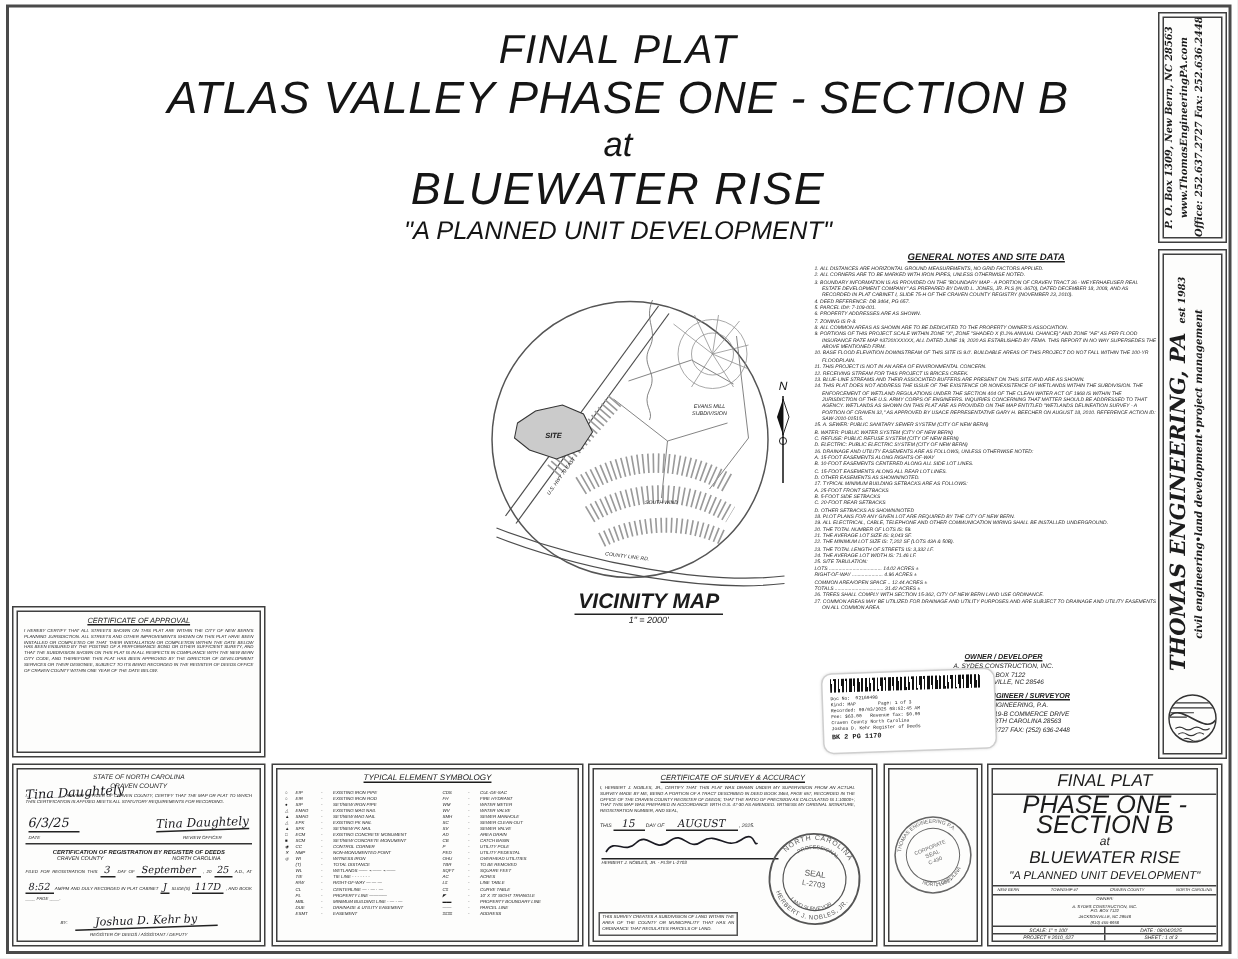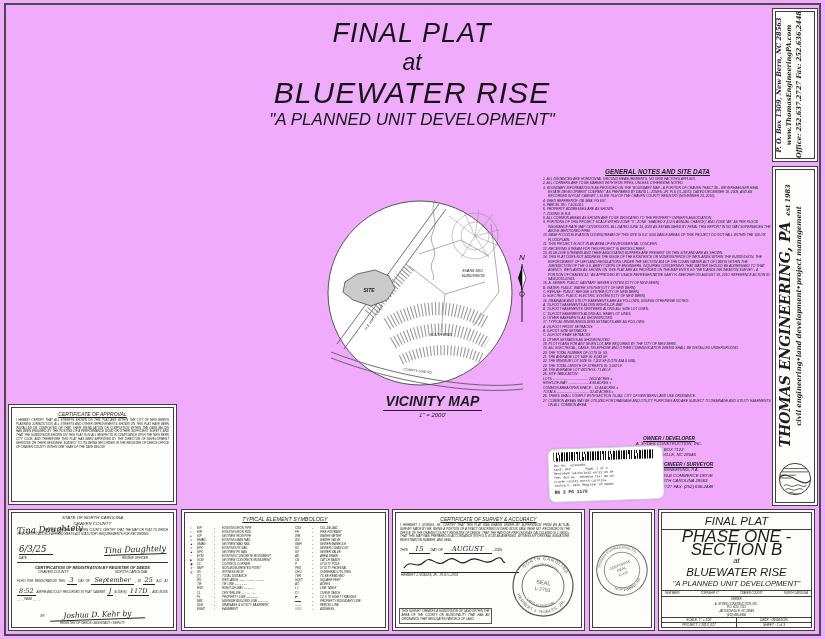--- a/index.html
+++ b/index.html
@@ -1,16 +1,16 @@
 <!DOCTYPE html>
 <html><head>
 <meta charset="utf-8">
 <style>
   html,body{margin:0;padding:0;background:#e8e8e8;}
-  #sheet{position:relative;width:825px;height:639px;background:#f0abfc;overflow:hidden;
+  #sheet{position:relative;width:825px;height:639px;background:#ffffff;overflow:hidden;
          font-family:"Liberation Sans",sans-serif;color:#1c1c1c;}
   .frame{position:absolute;left:4px;top:3px;right:4px;bottom:3px;border:2px solid #4a4a4a;}
   
   .dbox{position:absolute;border:1px solid #3f3f3f;padding:2px;background:#fdfdfc;box-sizing:border-box;}
   .dbox-in{border:1px solid #3f3f3f;width:100%;height:100%;box-sizing:border-box;position:relative;overflow:hidden;}
   
   .main-title{position:absolute;left:62px;top:18px;width:700px;text-align:center;font-style:italic;color:#151515;}
   .mt1{font-size:27px;line-height:31px;letter-spacing:1px;}
   .mt2{font-size:30px;line-height:34px;letter-spacing:.5px;}
   .mt3{font-size:23px;line-height:27px;}
@@ -82,20 +82,21 @@
   svg text{font-family:"Liberation Sans",sans-serif;}
 </style>
 </head>
 <body>
 
 <div id="sheet">
   <div class="frame"></div>
 
   <header class="main-title">
     <div class="mt1">FINAL PLAT</div>
+    <div class="mt2">ATLAS VALLEY PHASE ONE - SECTION B</div>
     <div class="mt3">at</div>
     <div class="mt4">BLUEWATER RISE</div>
     <div class="mt5">"A PLANNED UNIT DEVELOPMENT"</div>
   </header>
 
   <svg class="vicinity" viewBox="0 0 218 196">
     <circle cx="97" cy="97" r="92" fill="#fff" stroke="#555" stroke-width="1"></circle>
     <g stroke="#4d4d4d" stroke-width="0.8" fill="none">
       <path d="M14,148 L116,8"></path>
       <path d="M21,153 L123,13"></path>

